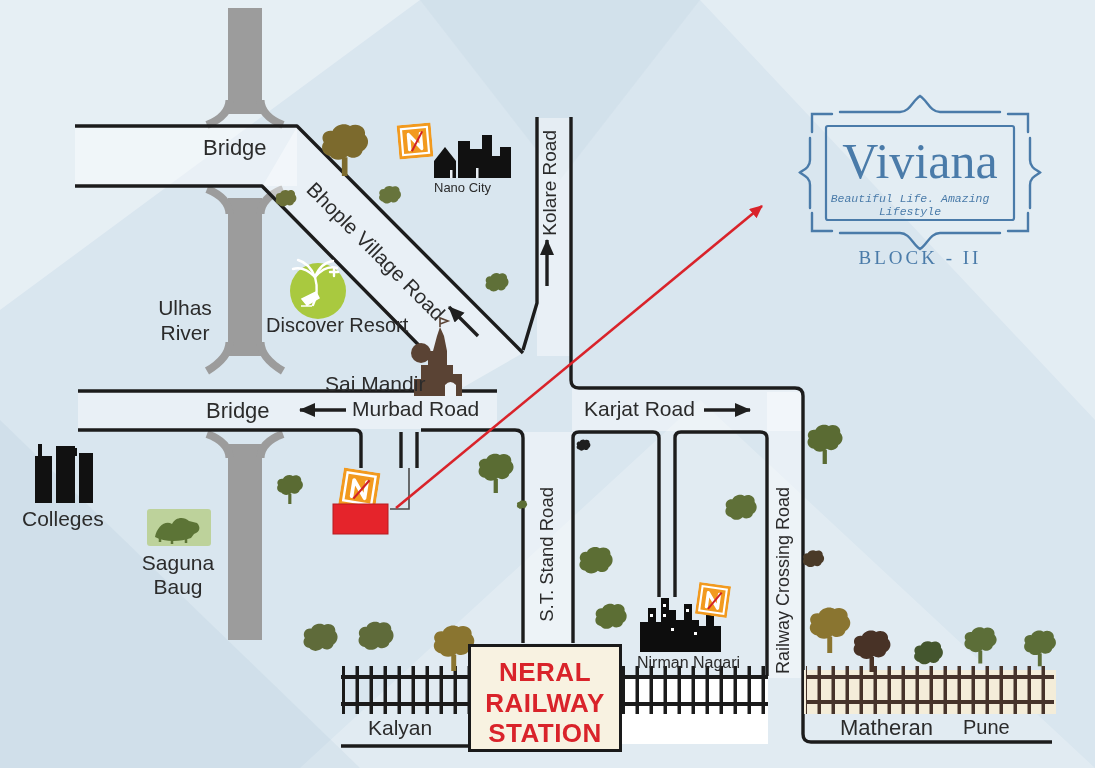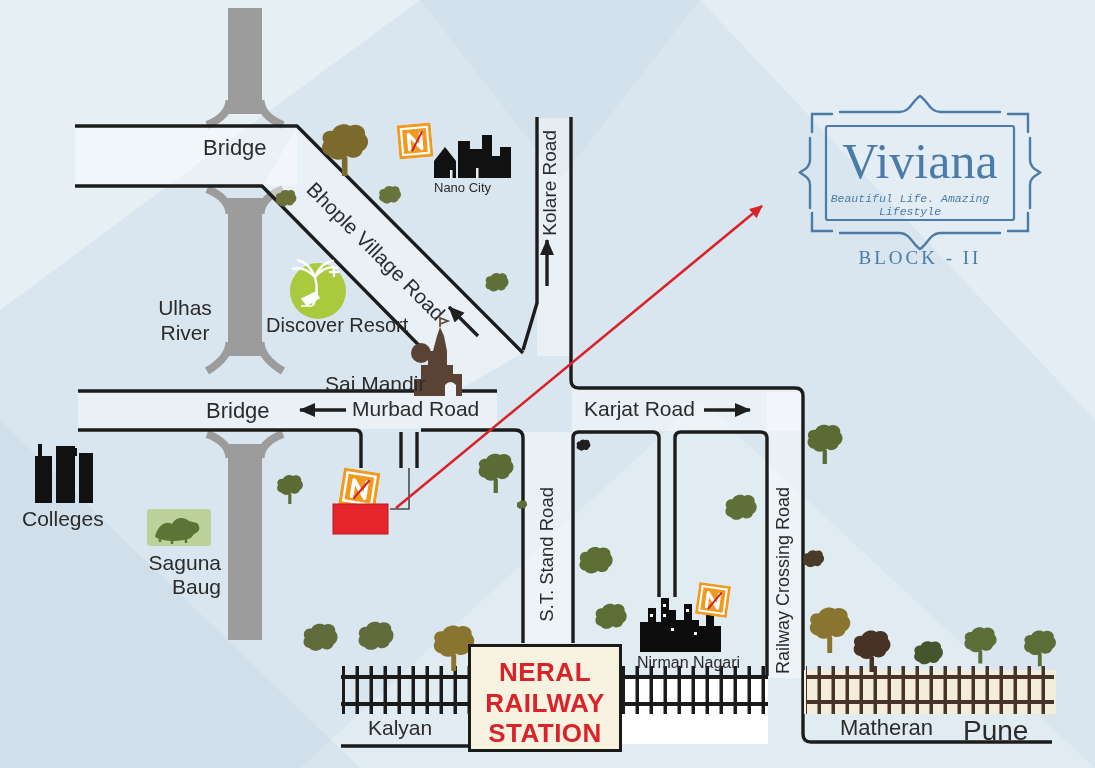--- a/index.html
+++ b/index.html
@@ -259,40 +259,40 @@
 <div class="lbl" style="left:325px;top:372px;font-size:21px;">Sai Mandir</div>
 
 <div class="lbl" style="left:206px;top:399px;font-size:22px;">Bridge</div>
 
 <div class="lbl" style="left:352px;top:397px;font-size:21px;">Murbad Road</div>
 
 <div class="lbl" style="left:584px;top:397px;font-size:21px;">Karjat Road</div>
 
 <div class="lbl" style="left:22px;top:507px;font-size:21px;">Colleges</div>
 
-<div class="lbl center2" style="left:135px;top:551px;width:86px;font-size:21px;line-height:24px;text-align:right;">
+<div class="lbl center2" style="left:135px;top:551px;width:86px;font-size:21px;line-height:24px;">
   <span>Saguna</span><br>
   <span>Baug</span>
 </div>
 
 <div class="lbl vlbl" style="left:537px;top:487px;font-size:18.5px;">S.T. Stand Road</div>
 
 <div class="lbl vlbl" style="left:774px;top:487px;font-size:18px;">Railway Crossing Road</div>
 
 <div class="lbl" style="left:637px;top:654px;font-size:16px;">Nirman Nagari</div>
 
 <div id="station-box">
   <span>NERAL</span>
   <span>RAILWAY</span>
   <span>STATION</span>
 </div>
 
 <div class="lbl" style="left:368px;top:716px;font-size:21px;">Kalyan</div>
 
 <div class="lbl" style="left:840px;top:716px;font-size:22px;">Matheran</div>
 
-<div class="lbl" style="left:963px;top:716px;font-size:28px;text-align:right;">Pune</div>
+<div class="lbl" style="left:963px;top:716px;font-size:20px;text-align:right;">Pune</div>
 
 <div id="viviana-name">Viviana</div>
 <div id="viviana-tagline">Beautiful Life. Amazing Lifestyle</div>
 <div id="viviana-block">BLOCK - II</div>
 
 </div>
 
 </body></html>

